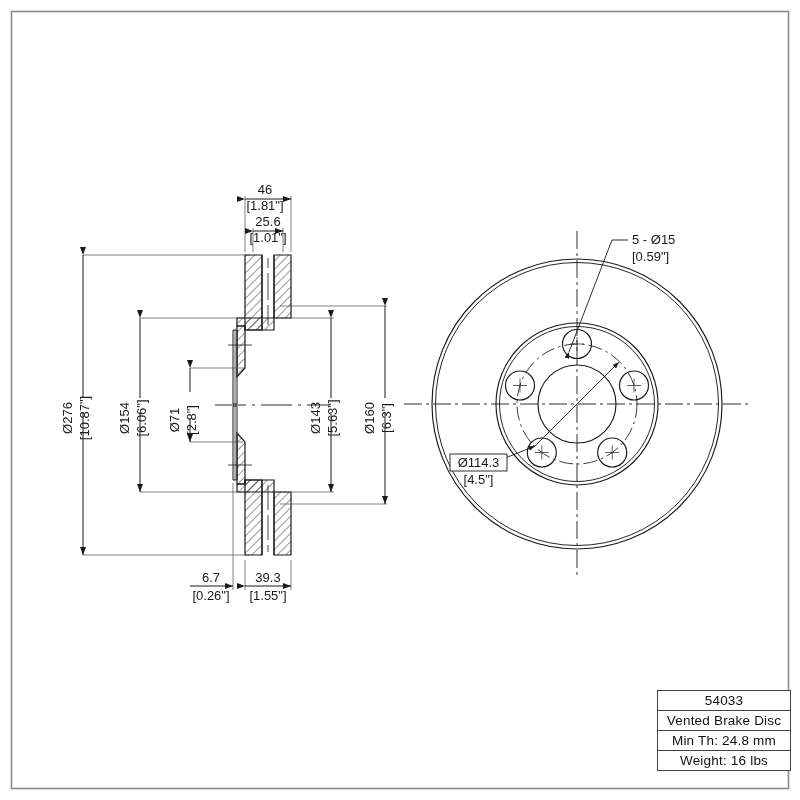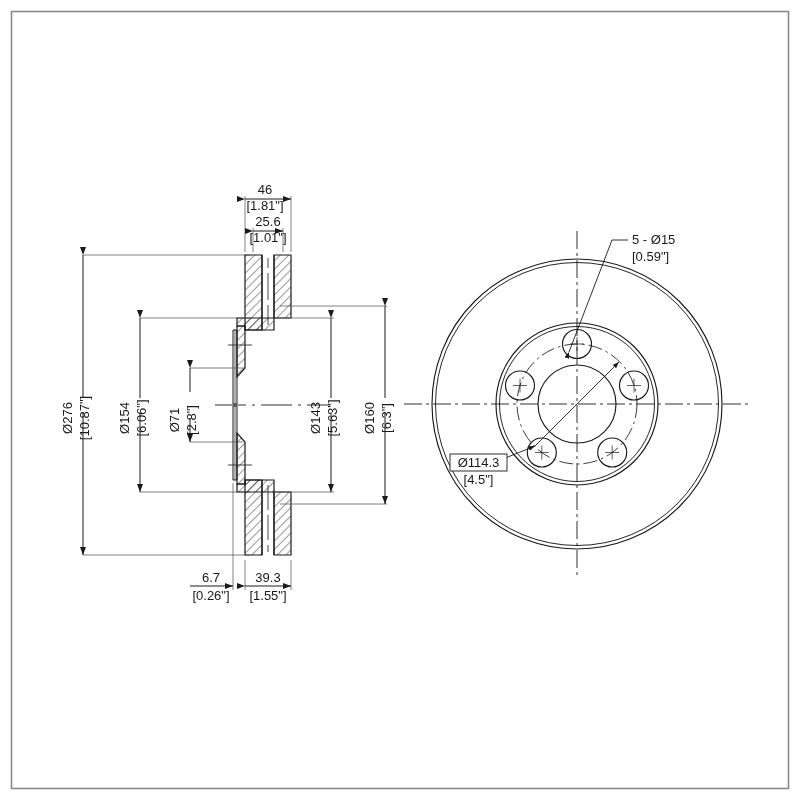--- a/index.html
+++ b/index.html
@@ -242,14 +242,30 @@
 
     <g stroke="#1a1a1a" stroke-width="0.9" fill="none">
       <line x1="569" y1="352" x2="612" y2="240" marker-start="url(#arS)"></line>
       <line x1="612" y1="240" x2="628" y2="240"></line>
     </g>
     <text x="632" y="244" font-family="Liberation Sans, sans-serif" font-size="13" fill="#1a1a1a">5 - Ø15</text>
     <text x="632" y="261" font-family="Liberation Sans, sans-serif" font-size="13" fill="#1a1a1a">[0.59"]</text>
 
   </svg>
 
+  <table class="tb" style="left:657px; top:690px; width:134px;">
+    <tbody>
+        <tr>
+      <td>54033</td>
+    </tr>
+    <tr>
+      <td>Vented Brake Disc</td>
+    </tr>
+    <tr>
+      <td>Min Th: 24.8 mm</td>
+    </tr>
+    <tr>
+      <td>Weight: 16 lbs</td>
+    </tr>
+  </tbody>
+    </table>
 
 </div>
 
 </body></html>

